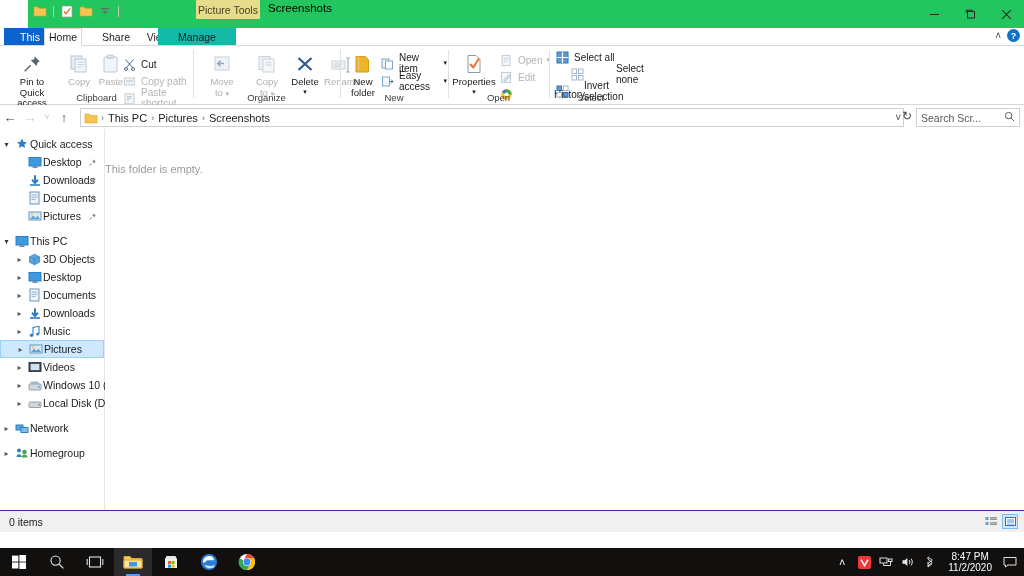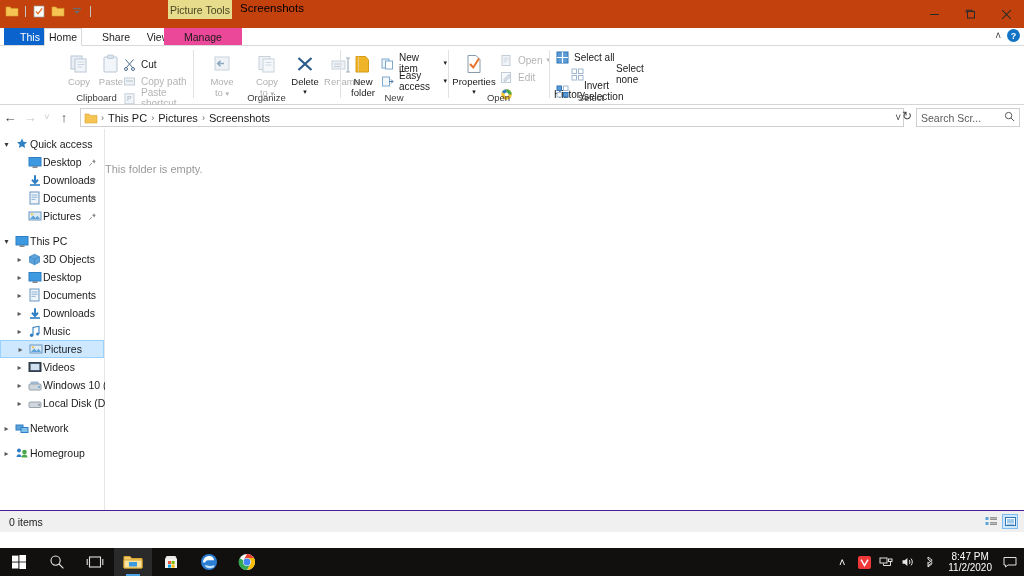--- a/index.html
+++ b/index.html
@@ -9,21 +9,21 @@
     font-size:11px;color:#000;
     background:#1b1b1b;
     -webkit-font-smoothing:antialiased;
   }
   .screen{position:relative;width:1024px;height:576px;}
 
   
   .window{position:absolute;left:0;top:0;width:1024px;height:548px;background:#fff;}
 
   
-  .titlebar{position:relative;height:28px;background:#c2410c;}
+  .titlebar{position:relative;height:28px;background:#22c55e;margin-left:28px;}
   .qat{position:absolute;left:4px;top:3px;display:flex;align-items:center;gap:3px;}
   .qat-sep{width:1px;height:11px;background:#c3c3c3;margin:0 2px;}
   .qat-btn{width:16px;height:16px;display:flex;align-items:center;justify-content:center;}
   .ctx-banner{
     position:absolute;left:168px;top:0;width:64px;height:19px;
     background:#e6dc8c;color:#4a4521;font-size:10.5px;
     display:flex;align-items:center;justify-content:center;
   }
   .win-title{position:absolute;left:240px;top:2px;font-size:11.5px;color:#000;}
   .wc{position:absolute;top:0;height:28px;width:36px;display:flex;align-items:center;justify-content:center;}
@@ -31,21 +31,21 @@
 
   
   .tabstrip{position:relative;height:18px;background:#fff;}
   .tabstrip:after{content:"";position:absolute;left:0;right:0;bottom:0;height:1px;background:#d9d9d9;}
   .tab{position:absolute;top:0;height:18px;display:flex;align-items:center;justify-content:center;
        font-size:10.5px;color:#1b1b1b;padding:0 9px;}
   .tab.file{left:4px;width:34px;background:#0b63ce;color:#fff;}
   .tab.home{left:44px;width:38px;background:#fff;border:1px solid #d9d9d9;border-bottom:1px solid #fff;box-sizing:border-box;z-index:2;}
   .tab.share{left:88px;width:38px;}
   .tab.view{left:132px;width:34px;}
-  .tab.manage{left:164px;width:60px;background:#ec4899;}
+  .tab.manage{left:158px;width:60px;background:#14b8a6;}
   .ribbon-ctrls{position:absolute;right:4px;top:1px;display:flex;align-items:center;gap:6px;}
   .help-dot{width:13px;height:13px;border-radius:50%;background:#1273c4;color:#fff;font-size:9px;
             display:flex;align-items:center;justify-content:center;font-weight:bold;}
 
   
   .ribbon{position:relative;height:58px;background:#fff;border-bottom:1px solid #d6d6d6;}
   .group{position:absolute;top:0;height:58px;}
   .group-label{position:absolute;bottom:1px;width:100%;text-align:center;font-size:9.5px;color:#3a3a3a;}
   .gsep{position:absolute;top:4px;width:1px;height:48px;background:#e1e1e1;}
 
@@ -170,20 +170,30 @@
       <div class="tab manage">Manage</div>
       <div class="ribbon-ctrls">
         <div style="font-size:10px;color:#3a3a3a;">˄</div>
         <div class="help-dot">?</div>
       </div>
     </div>
 
     <div class="ribbon">
 
       <div class="group" style="left:0;width:193px;">
+        <div class="bigbtn" style="left:7px;width:50px;">
+          <div class="ic">
+            <svg width="22" height="22" viewBox="0 0 22 22">
+                <path d="M13.5 3.2l5.2 5.2-2.1 1.1-1 3.6-5.8-5.8 3.5-1z" fill="#5a6573"></path>
+                <path d="M9.6 12.2L3.6 18.3" stroke="#5a6573" stroke-width="1.4"></path>
+              </svg>
+          </div>
+          <span class="lbl">Pin to Quick</span>
+          <span class="lbl">access</span>
+        </div>
         <div class="bigbtn dis" style="left:56px;">
           <div class="ic">
             <svg width="22" height="22" viewBox="0 0 22 22">
                 <rect x="3" y="3" width="11" height="13" fill="#e8eef5" stroke="#b9c6d4"></rect>
                 <rect x="7" y="6" width="11" height="13" fill="#f2f6fa" stroke="#b9c6d4"></rect>
                 <path d="M9.5 9h7M9.5 11.5h7M9.5 14h5" stroke="#c8d4e0"></path>
               </svg>
           </div>
           <span class="lbl">Copy</span>
         </div>

